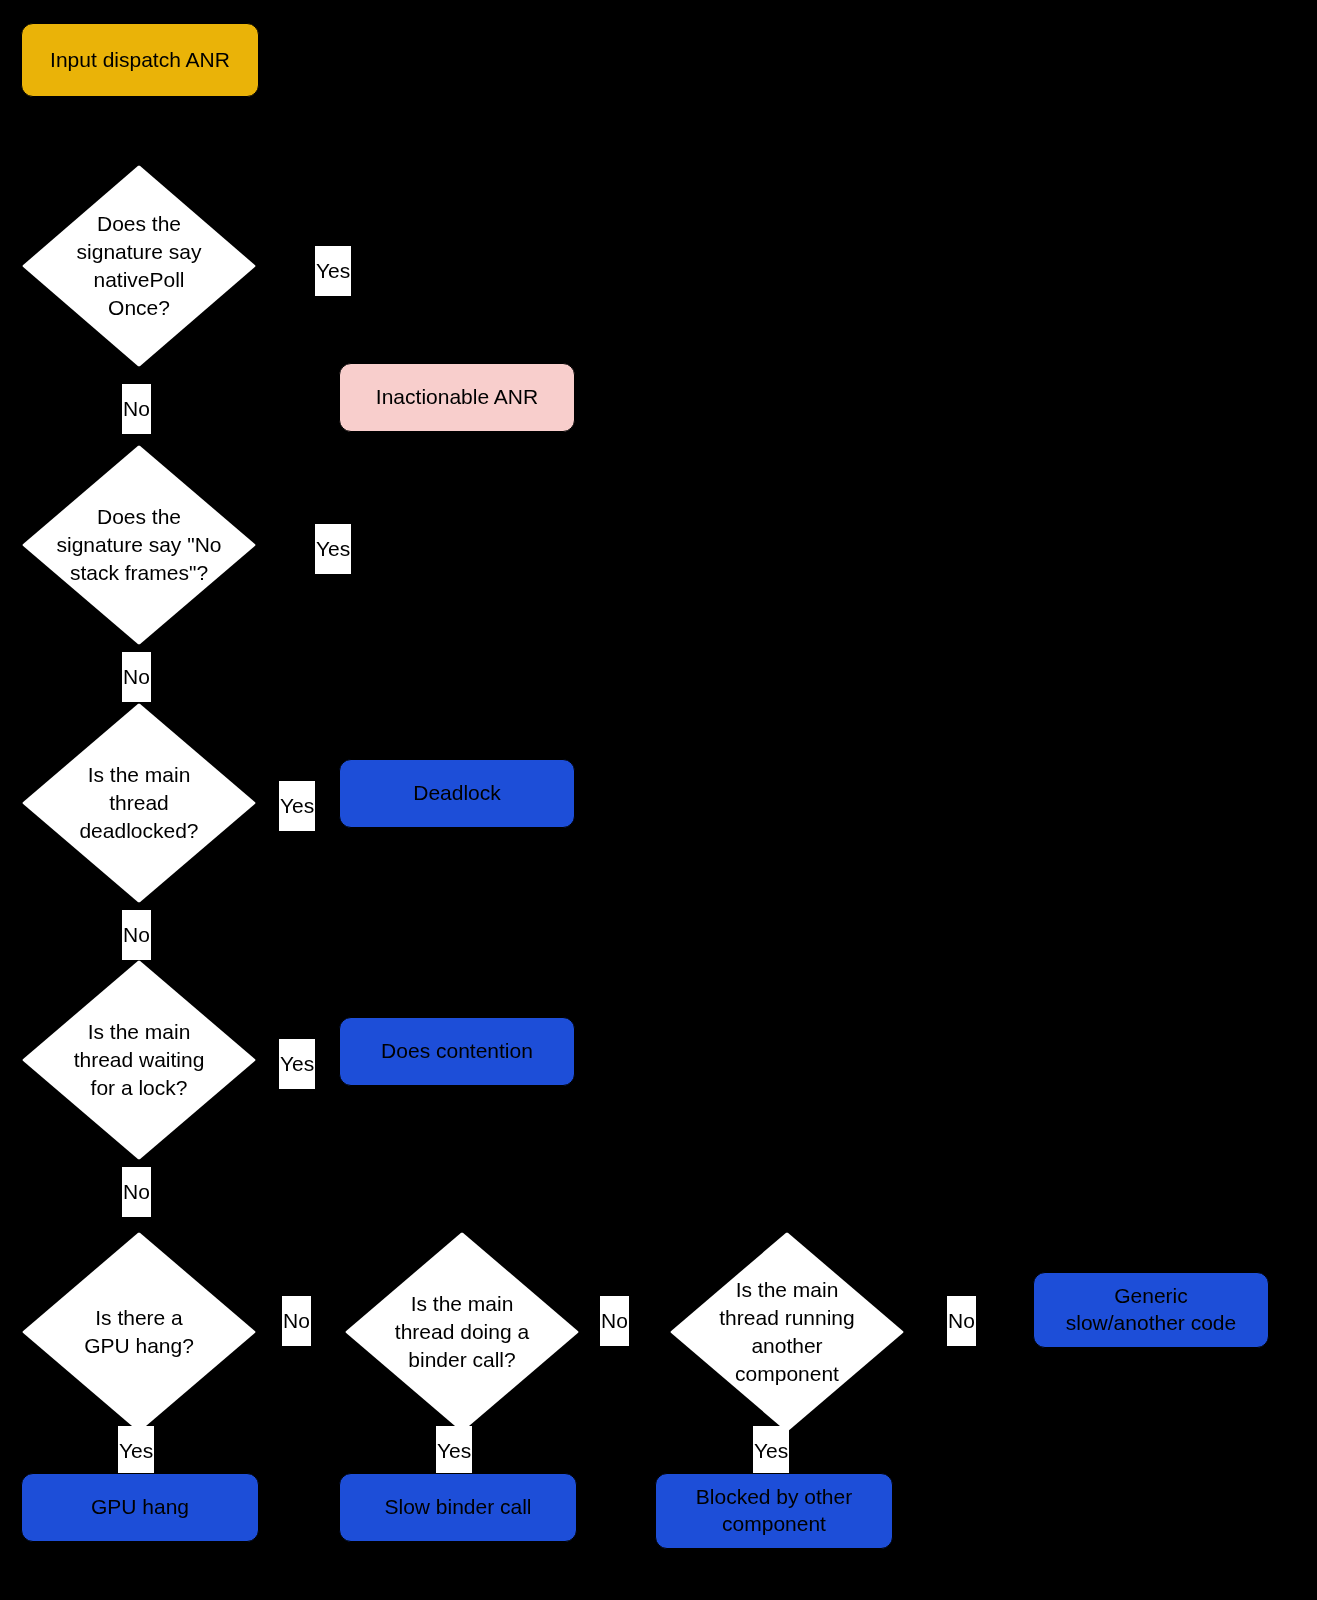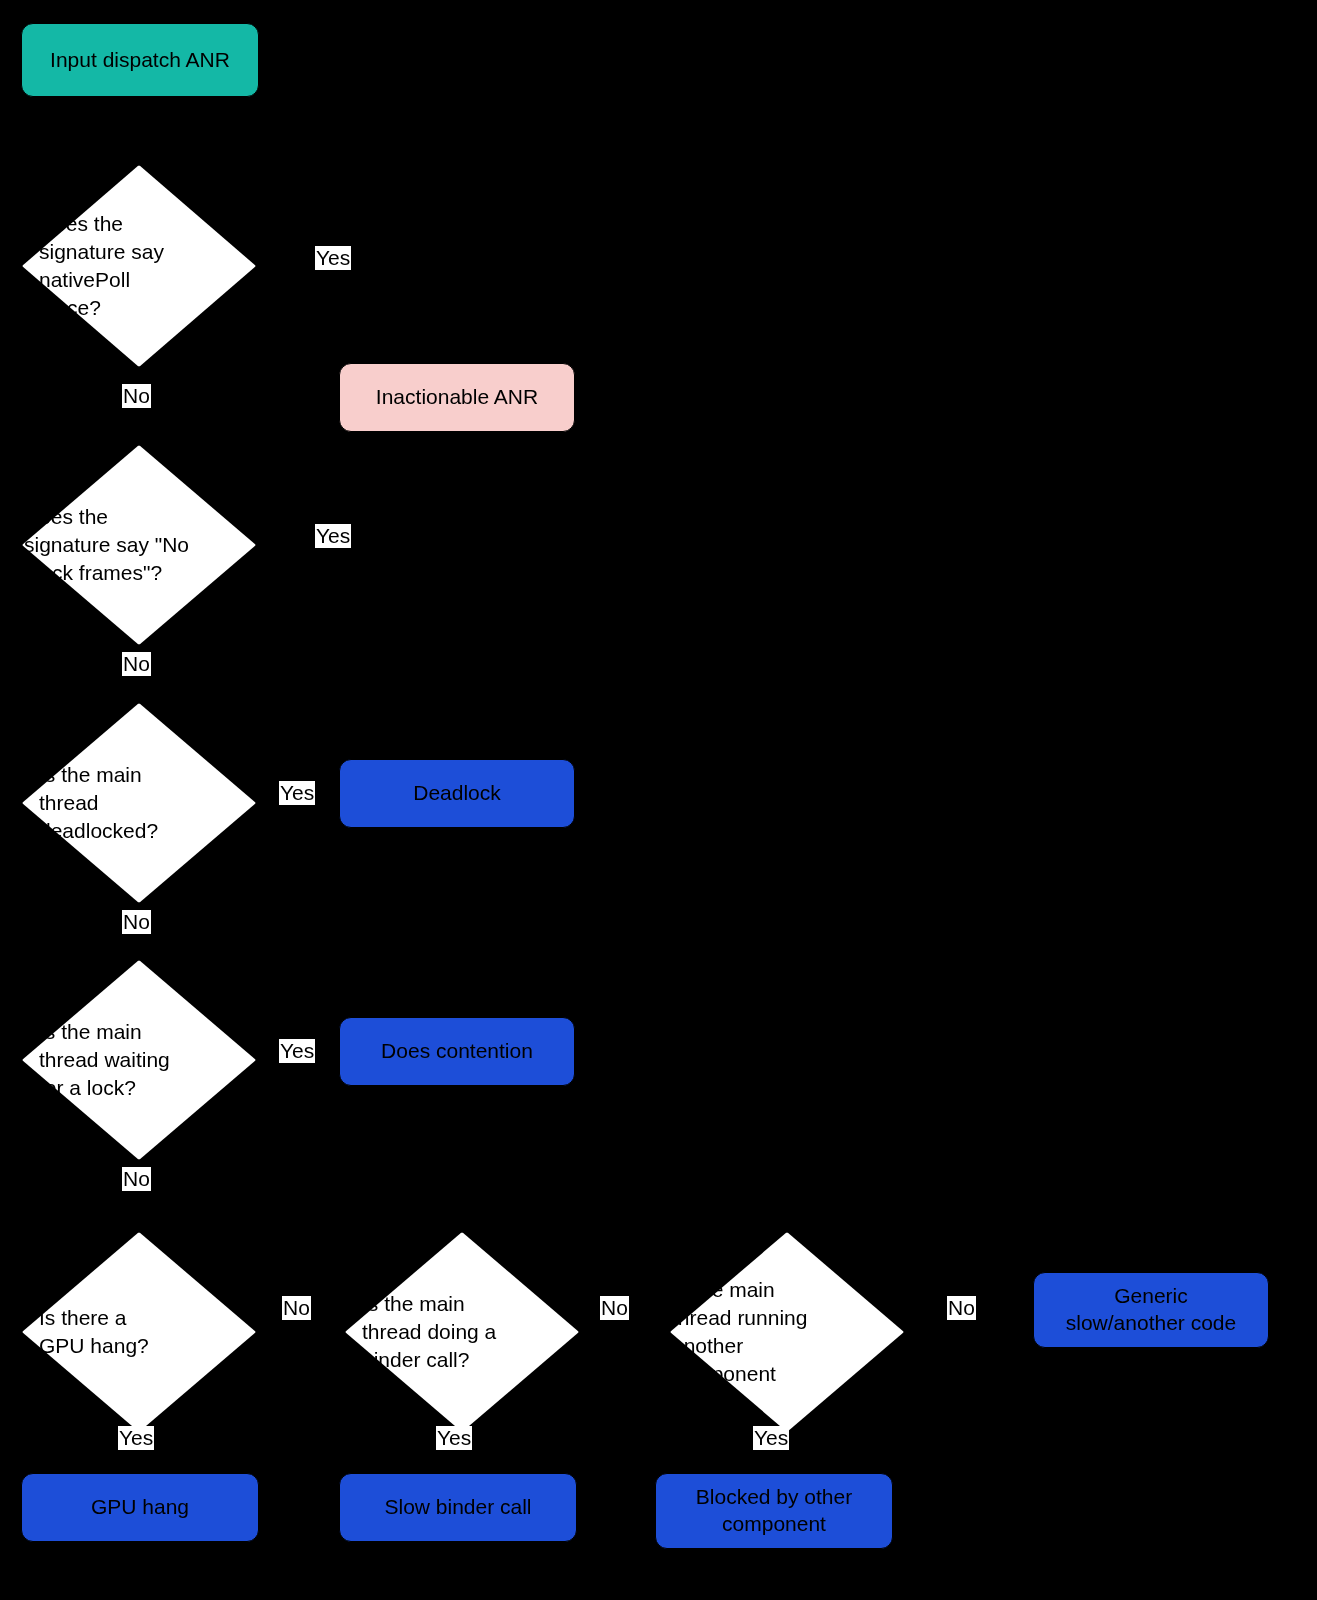--- a/index.html
+++ b/index.html
@@ -27,59 +27,59 @@
     justify-content: center;
     text-align: center;
     border-radius: 12px;
     border: 1px solid #000000;
     color: #000000;
     font-size: 21px;
     line-height: 1.28;
     padding: 4px 8px;
     white-space: pre-line;
   }
-  .box-white  { background: #14b8a6; }
+  .box-white  { background: #eab308; }
   .box-pink   { background: #f8cecc; align-items: center; }
   .box-green  { background: #1d4ed8; }
 
   
   .node-diamond {
     position: absolute;
   }
   .node-diamond .dia-shape {
     position: absolute;
     inset: 0;
     background: #ffffff;
     border: 1px solid #000000;
     -webkit-clip-path: polygon(50% 0%, 100% 50%, 50% 100%, 0% 50%);
     clip-path: polygon(50% 0%, 100% 50%, 50% 100%, 0% 50%);
   }
   .node-diamond .dia-label {
     position: absolute;
     left: 50%;
     top: 50%;
     transform: translate(-50%, -50%);
-    text-align: left;
+    text-align: center;
     color: #000000;
     font-size: 21px;
     line-height: 1.33;
     white-space: pre-line;
     width: 200px;
     pointer-events: none;
   }
   .node-diamond.wide .dia-label { width: 230px; }
 
   
   .edge-label {
     position: absolute;
     background: #ffffff;
     color: #000000;
     font-size: 21px;
     line-height: 1.15;
-    padding: 0 1px;
+    padding: 13px 1px;
     white-space: nowrap;
   }
 
   
   .edge-line {
     position: absolute;
     background: #000000;
   }
 </style>
 </head>

